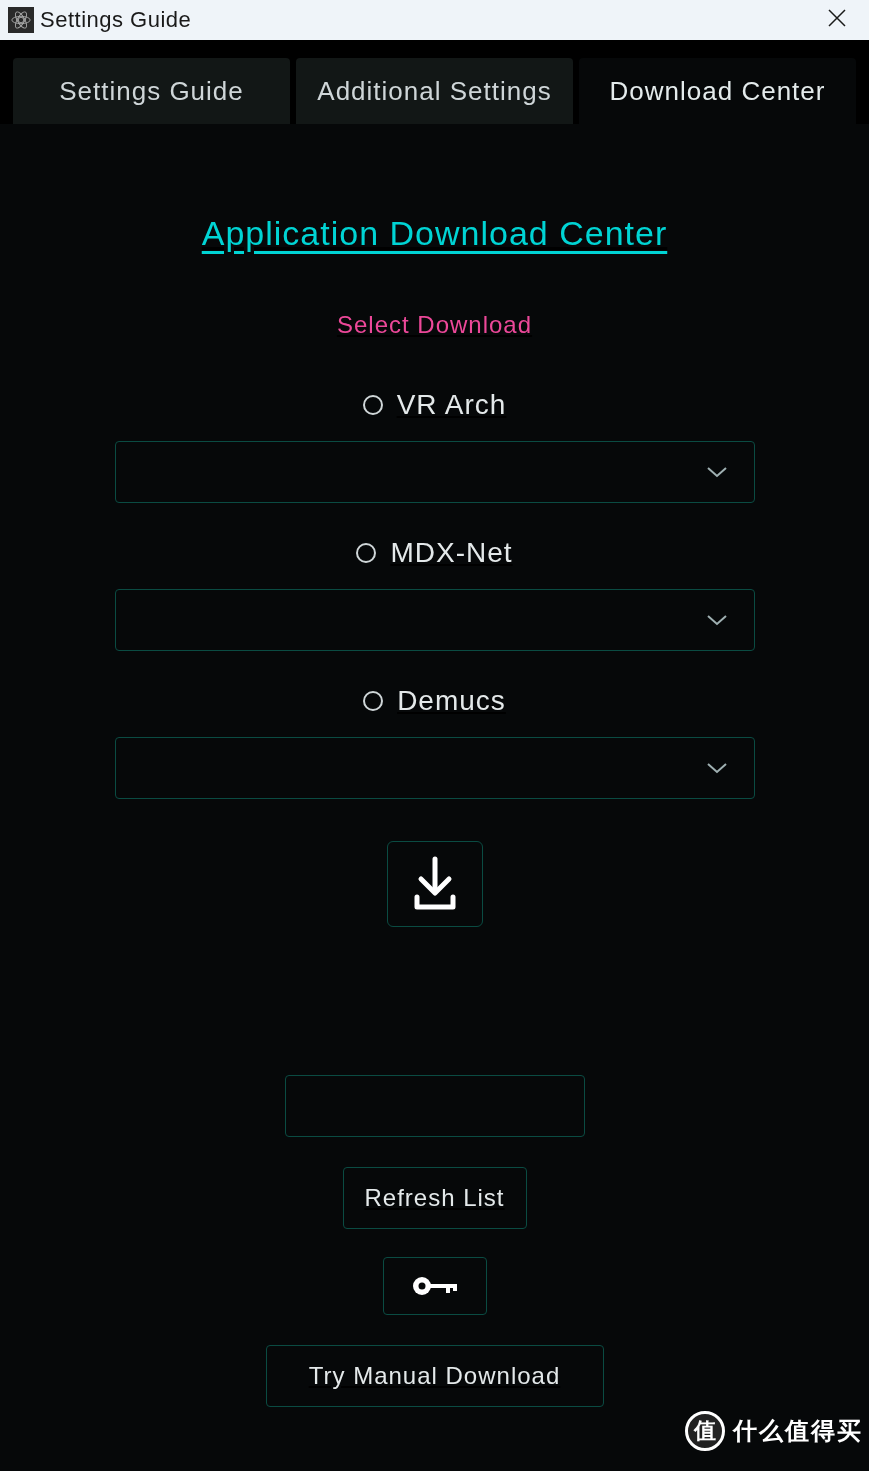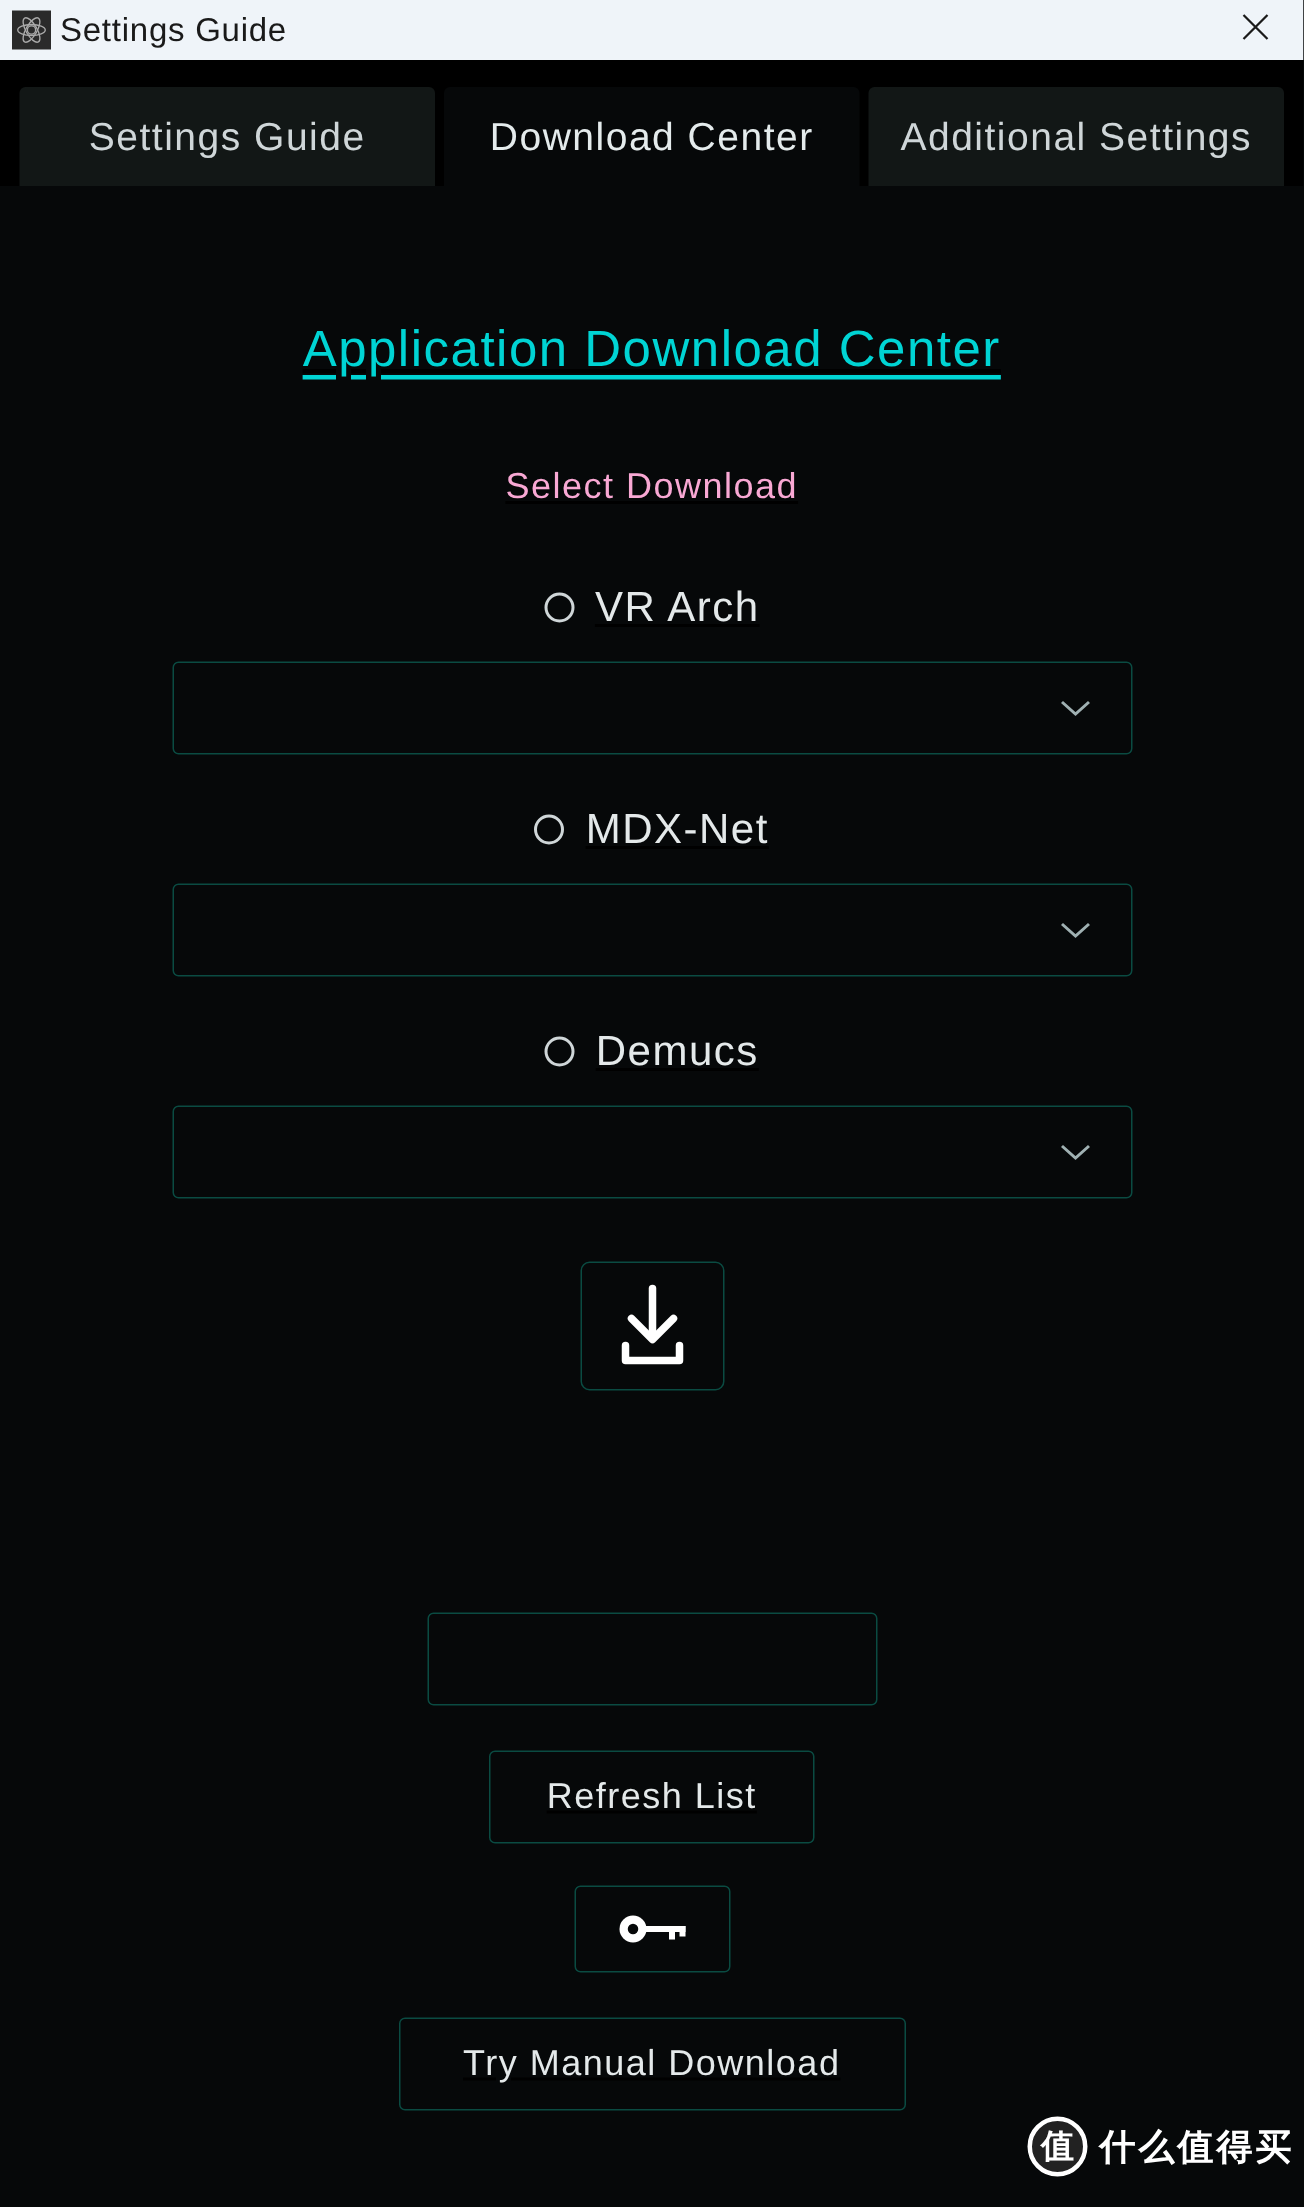--- a/index.html
+++ b/index.html
@@ -81,21 +81,21 @@
     .heading {
       color: #00d4d4;
       font-size: 34px;
       font-weight: 400;
       text-decoration: underline;
       text-underline-offset: 6px;
       letter-spacing: 1px;
       margin-bottom: 58px;
     }
     .subheading {
-      color: #f9a8d4;
+      color: #ec4899;
       font-size: 24px;
       font-weight: 400;
       letter-spacing: 1px;
       margin-bottom: 50px;
     }
     .radio-row {
       display: flex;
       align-items: center;
       justify-content: center;
       gap: 14px;
@@ -159,21 +159,21 @@
       border-radius: 4px;
       background: transparent;
       color: #e4e9ea;
       font-size: 24px;
       letter-spacing: 1px;
       display: flex;
       align-items: center;
       justify-content: center;
       cursor: pointer;
     }
-    .btn.refresh { width: 217px; height: 62px; margin-bottom: 28px; align-items: center; }
+    .btn.refresh { width: 184px; height: 62px; margin-bottom: 28px; align-items: center; }
     .btn.key { width: 104px; height: 58px; margin-bottom: 30px; }
     .btn.key svg { width: 50px; height: 28px; }
     .btn.manual { width: 338px; height: 62px; }
     .watermark {
       position: absolute;
       right: 6px;
       bottom: 20px;
       display: flex;
       align-items: center;
       gap: 8px;
@@ -217,25 +217,25 @@
     <svg width="20" height="20" viewBox="0 0 20 20">
         <path d="M2 2 L18 18 M18 2 L2 18" stroke="#1a1a1a" stroke-width="1.5"></path>
       </svg>
   </div>
 </div>
 
 <div class="tabbar">
   <div class="tab inactive">
     <span>Settings Guide</span>
   </div>
+  <div class="tab inactive">
+    <span>Additional Settings</span>
+  </div>
   <div class="tab active">
     <span>Download Center</span>
-  </div>
-  <div class="tab inactive">
-    <span>Additional Settings</span>
   </div>
 </div>
 
 <div class="content">
   <div class="heading">Application Download Center</div>
   <div class="subheading">Select Download</div>
 
   <div class="radio-row">
     <span class="radio-circle"></span>
     <span class="radio-label">VR Arch</span>

